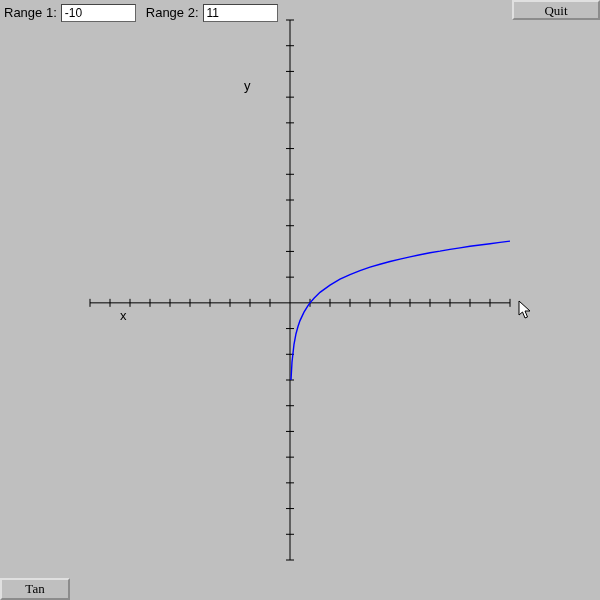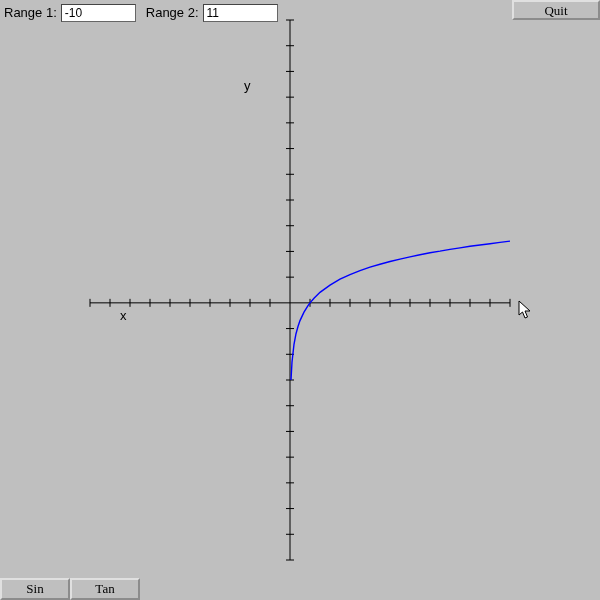--- a/index.html
+++ b/index.html
@@ -152,15 +152,14 @@
 <span class="axis-label" style="left:244px;top:78px">y</span>
 <span class="axis-label" style="left:120px;top:308px">x</span>
 
 <div class="cursor-icon">
   <svg width="16" height="20" viewBox="0 0 16 20">
     <path d="M1 1 L1 15 L4.5 12 L7 18 L9.5 17 L7 11 L12 11 Z" fill="#ffffff" stroke="#000" stroke-width="1"></path>
   </svg>
 </div>
 
 <div class="bottom-bar">
-  <button class="btn func-btn">Sin</button>
   <button class="btn func-btn">Tan</button>
 </div>
 
 </body></html>

